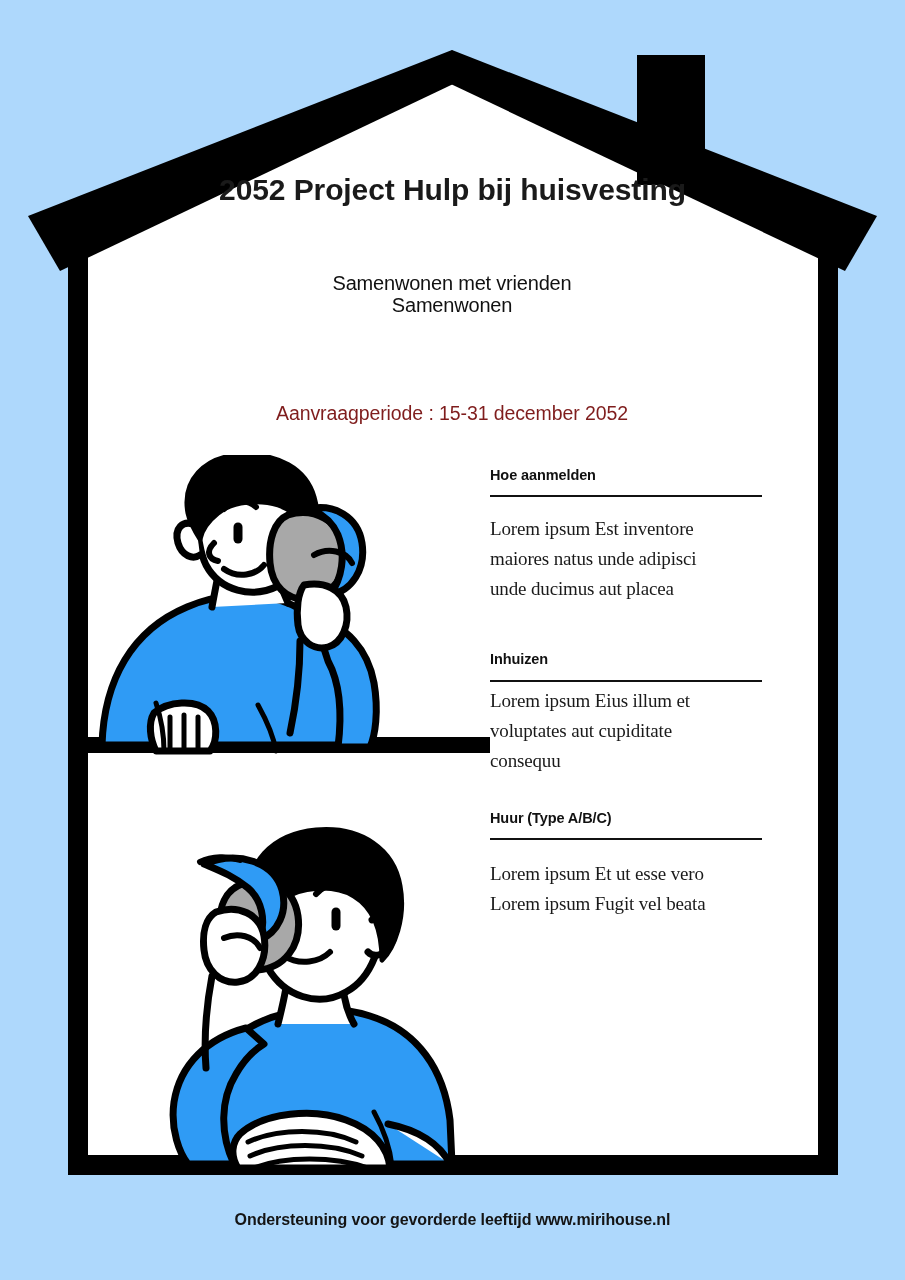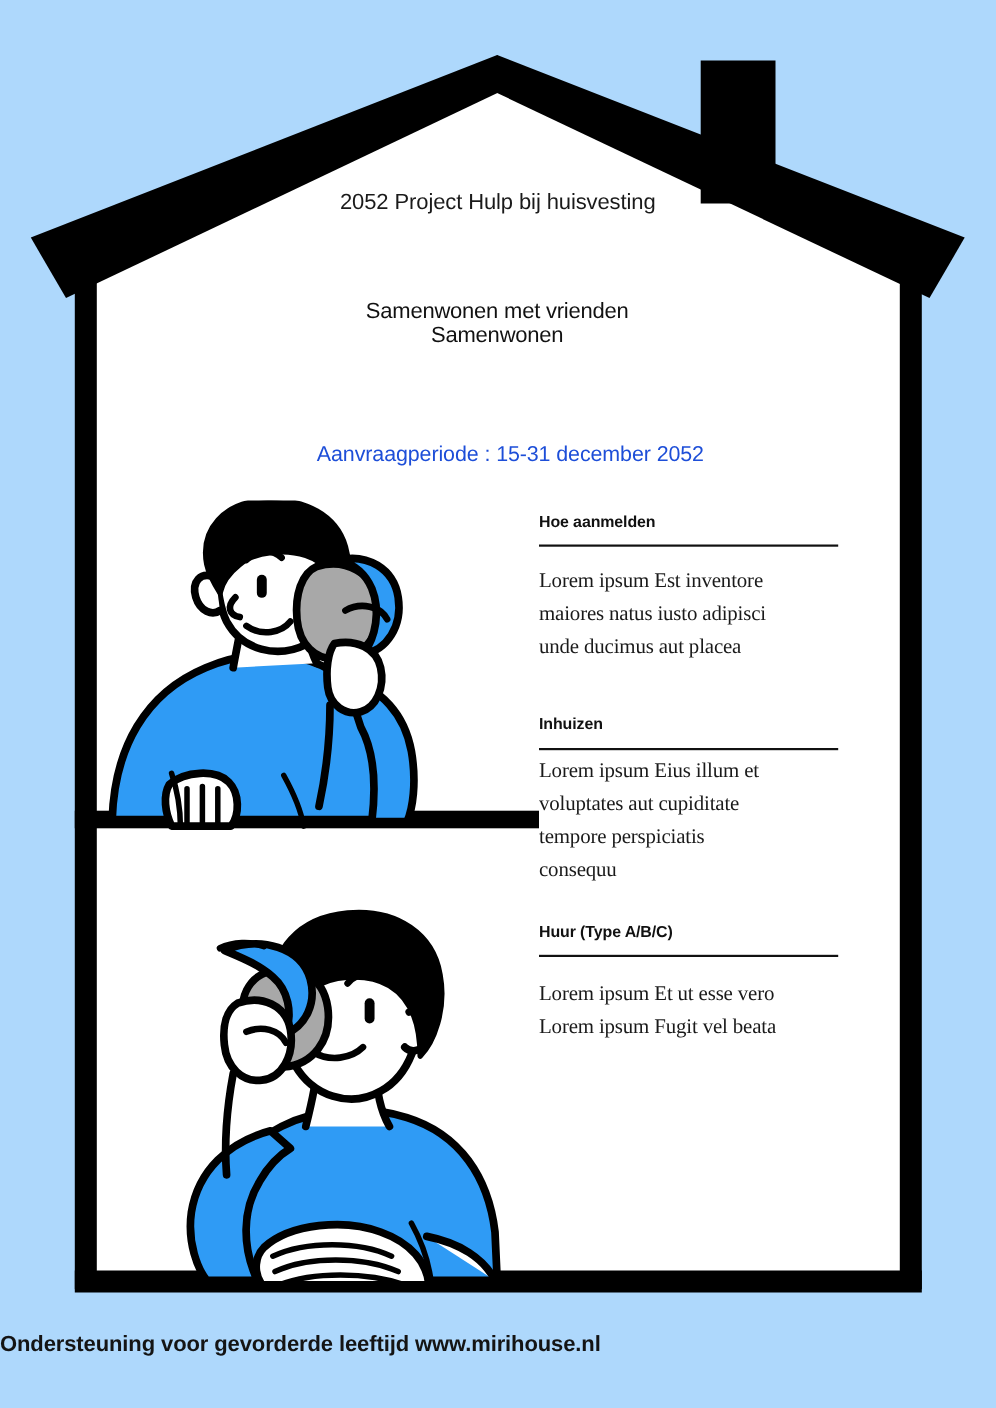--- a/index.html
+++ b/index.html
@@ -38,50 +38,50 @@
     width: 905px;
     height: 1280px;
   }
 
   .poster-title {
     position: absolute;
     left: 90px;
     top: 173px;
     width: 725px;
     text-align: center;
-    font-size: 20px;
+    font-size: 30px;
     color: #1a1a1a;
     letter-spacing: -0.1px;
-    font-weight: 400;
+    font-weight: 700;
   }
 
   .headline {
     position: absolute;
     left: 88px;
     top: 273px;
     width: 728px;
     text-align: center;
     font-size: 20px;
     line-height: 1.08;
     color: #111111;
     font-weight: 400;
     letter-spacing: -0.2px;
   }
   .headline .hl-line {
     display: block;
   }
 
   .period {
     position: absolute;
-    left: 100px;
+    left: 88px;
     top: 402px;
     width: 728px;
     text-align: center;
     font-size: 19.5px;
-    color: #1d4ed8;
+    color: #7f1d1d;
     font-weight: 400;
     letter-spacing: -0.1px;
   }
 
   
   .info-col {
     position: absolute;
     left: 490px;
     top: 467px;
     width: 275px;
@@ -127,21 +127,22 @@
   #block-move .info-body { padding-top: 4px; }
   #block-rent { padding-top: 34px; }
   #block-rent .info-body { padding-top: 19px; }
 
   
   .footer {
     position: absolute;
     left: 0;
     top: 1211px;
     width: 905px;
-    font-size: 20px;
+    text-align: center;
+    font-size: 16px;
     font-weight: 700;
     color: #141414;
     letter-spacing: -0.1px;
   }
 
   
   .illu {
     position: absolute;
   }
   #illu-top {
@@ -295,32 +296,31 @@
 
     <div class="period">Aanvraagperiode : 15-31 december 2052</div>
 
     <div class="info-col">
 
       <div class="info-block" id="block-how">
         <div class="info-heading">Hoe aanmelden</div>
         <div class="info-rule"></div>
         <div class="info-body">
           <span class="bl">Lorem ipsum Est inventore</span>
-          <span class="bl">maiores natus iusto adipisci</span>
+          <span class="bl">maiores natus unde adipisci</span>
           <span class="bl">unde ducimus aut placea</span>
         </div>
       </div>
 
       <div class="info-block" id="block-move">
         <div class="info-heading">Inhuizen</div>
         <div class="info-rule"></div>
         <div class="info-body">
           <span class="bl">Lorem ipsum Eius illum et</span>
           <span class="bl">voluptates aut cupiditate</span>
-          <span class="bl">tempore perspiciatis</span>
           <span class="bl">consequu</span>
         </div>
       </div>
 
       <div class="info-block" id="block-rent">
         <div class="info-heading">Huur (Type A/B/C)</div>
         <div class="info-rule"></div>
         <div class="info-body">
           <span class="bl">Lorem ipsum Et ut esse vero</span>
           <span class="bl">Lorem ipsum Fugit vel beata</span>

